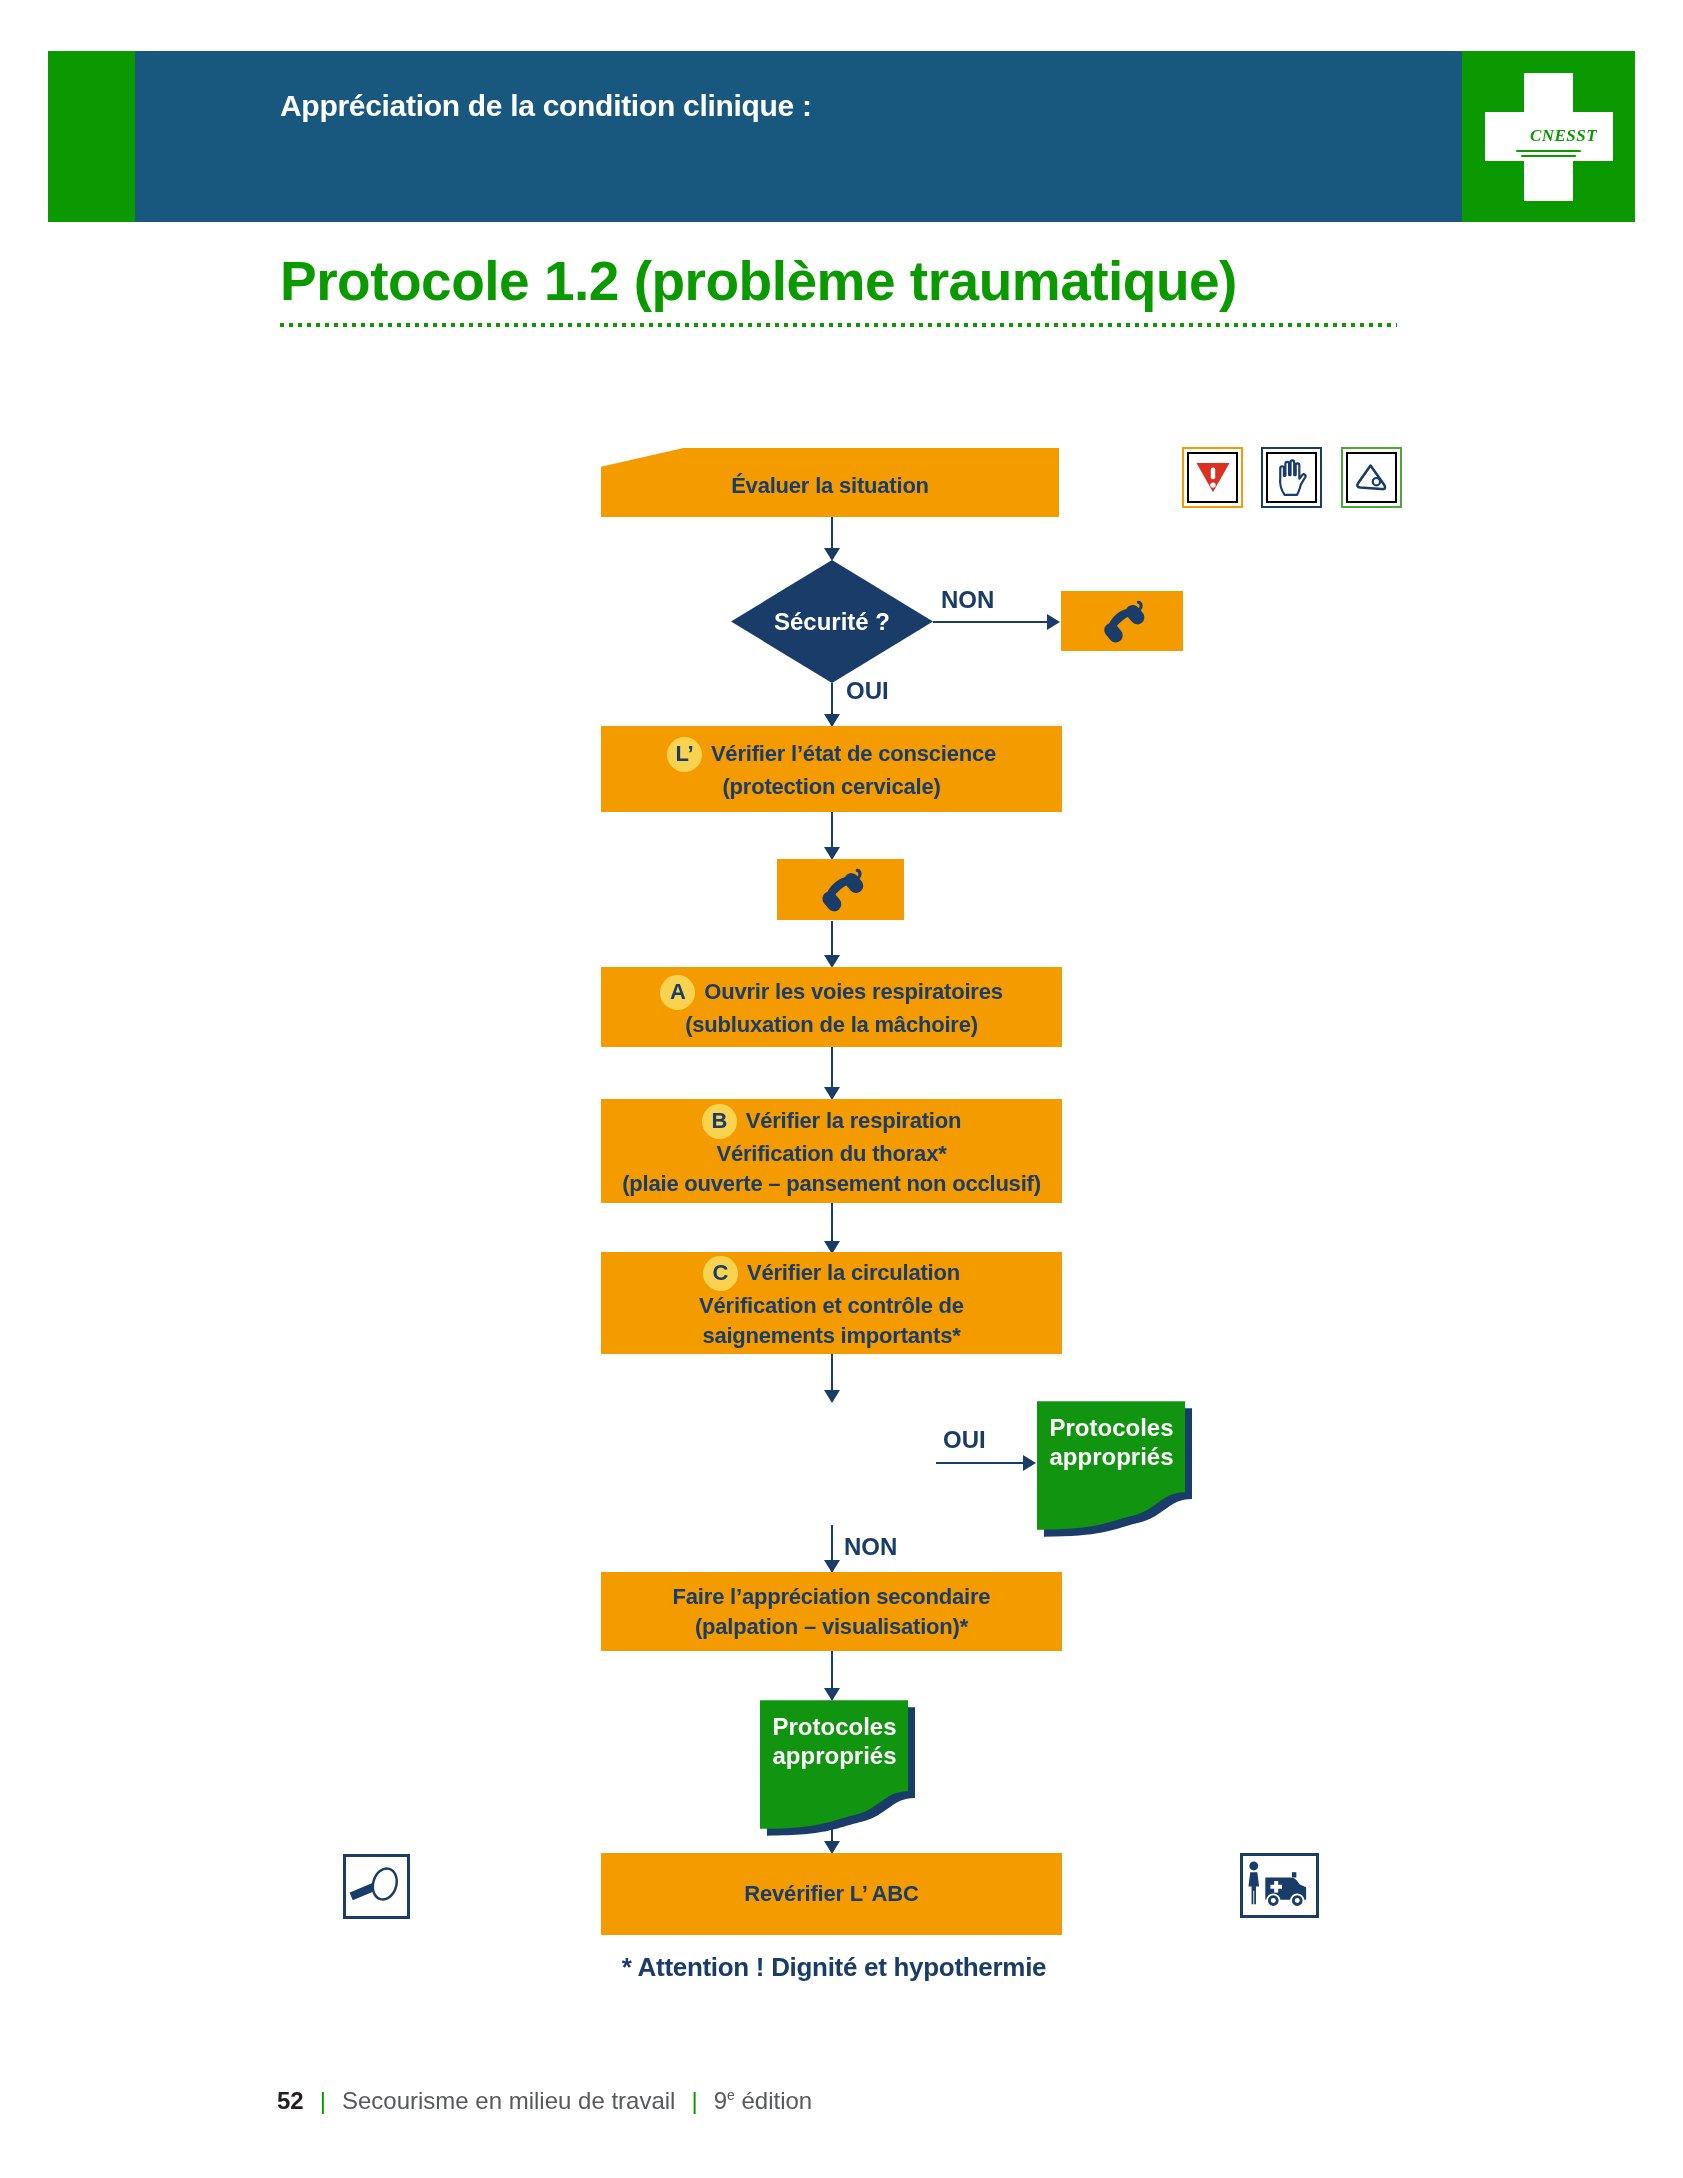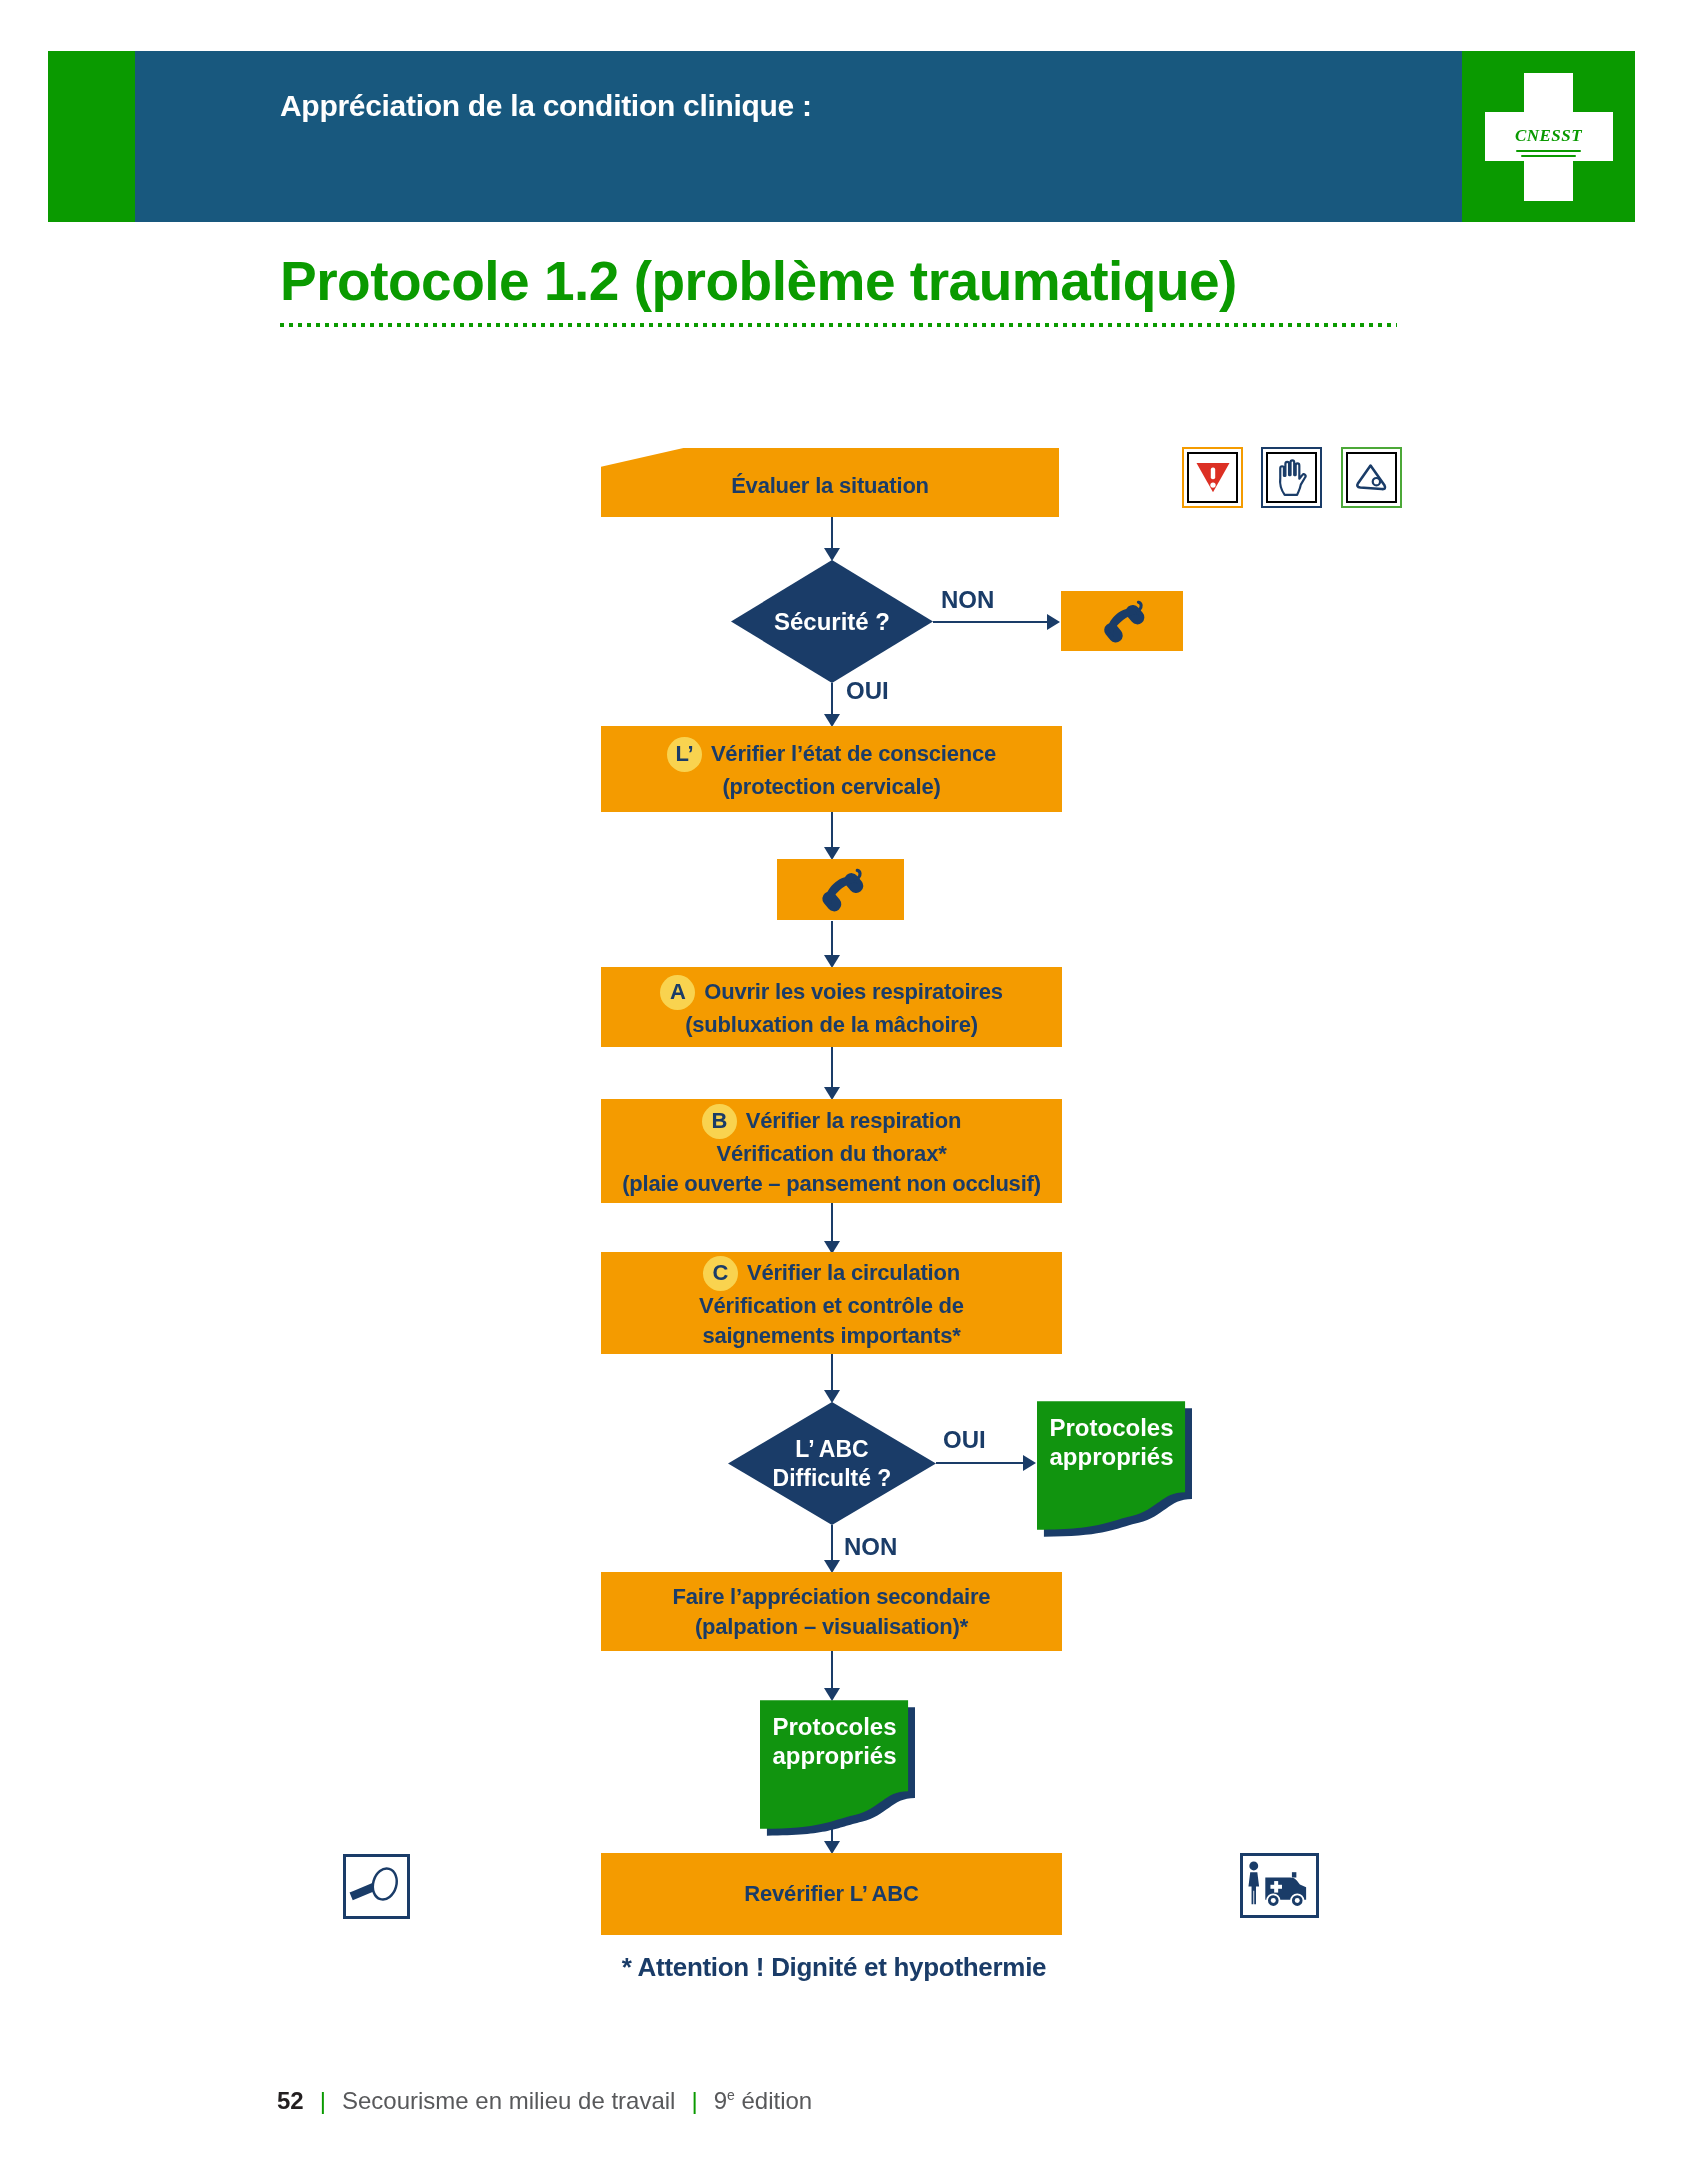--- a/index.html
+++ b/index.html
@@ -18,21 +18,21 @@
   .abs{position:absolute;}
 
   
   .hdr-greentab{left:48px;top:51px;width:87px;height:171px;background:var(--green);}
   .hdr-banner{left:135px;top:51px;width:1328px;height:171px;background:var(--blue);}
   .hdr-title{left:280px;top:87px;color:#fff;font-weight:bold;font-size:30px;line-height:38px;letter-spacing:-0.3px;}
   .logo-box{left:1462px;top:51px;width:173px;height:171px;background:var(--green);}
   .logo-cross-v{position:absolute;left:62px;top:22px;width:49px;height:128px;background:#fff;}
   .logo-cross-h{position:absolute;left:23px;top:61px;width:128px;height:49px;background:#fff;}
   .logo-text{position:absolute;left:0;top:75px;width:173px;text-align:center;color:var(--green);
-    font-family:"Liberation Serif", serif;font-style:italic;font-weight:bold;font-size:17px;letter-spacing:0.5px;}
+    font-family:"Liberation Serif", serif;font-style:italic;font-weight:bold;font-size:17px;letter-spacing:0.5px;padding-left:15px;}
   .logo-underline{position:absolute;left:54px;width:65px;height:2px;background:var(--green);border-radius:2px;}
 
   
   .sec-title{left:280px;top:249px;color:var(--green);font-weight:bold;font-size:55px;letter-spacing:-0.5px;}
   .sec-dots{left:280px;top:323px;width:1117px;height:4px;
     background:repeating-linear-gradient(to right, var(--green) 0 4px, transparent 4px 9px);}
 
   
   .obox{background:var(--orange);color:var(--navy);font-weight:bold;font-size:22px;line-height:30px;
     display:flex;flex-direction:column;align-items:center;justify-content:center;text-align:center;letter-spacing:-0.2px;}
@@ -208,24 +208,20 @@
 
   <div class="abs obox" style="left:601px;top:1252px;width:461px;height:102px;">
     <div class="boxline">
       <span class="badge">C</span>
       <span>Vérifier la circulation</span>
     </div>
     <div class="boxline">Vérification et contrôle de</div>
     <div class="boxline">saignements importants*</div>
   </div>
 
-  <div class="abs diamond" style="left:728px;top:1402px;width:208px;height:123px;font-size:23px;">
-    <div>L’ ABC</div>
-    <div>Difficulté ?</div>
-  </div>
   <div class="abs lbl" style="left:943px;top:1426px;">OUI</div>
   <div class="abs lbl" style="left:844px;top:1533px;">NON</div>
 
   <div class="abs" style="left:1037px;top:1401px;width:155px;height:136px;">
     <svg width="155" height="136" viewBox="0 0 157 137">
       <path d="M7 7 H157 V99 C133 99 129 117 103 123 C77 129 69 137 7 137 Z" fill="#1A3C68"></path>
       <path d="M0 0 H150 V92 C126 92 122 110 96 116 C70 122 62 130 0 130 Z" fill="#11940F"></path>
     </svg>
     <div class="doc-text">
       <div>Protocoles</div>

